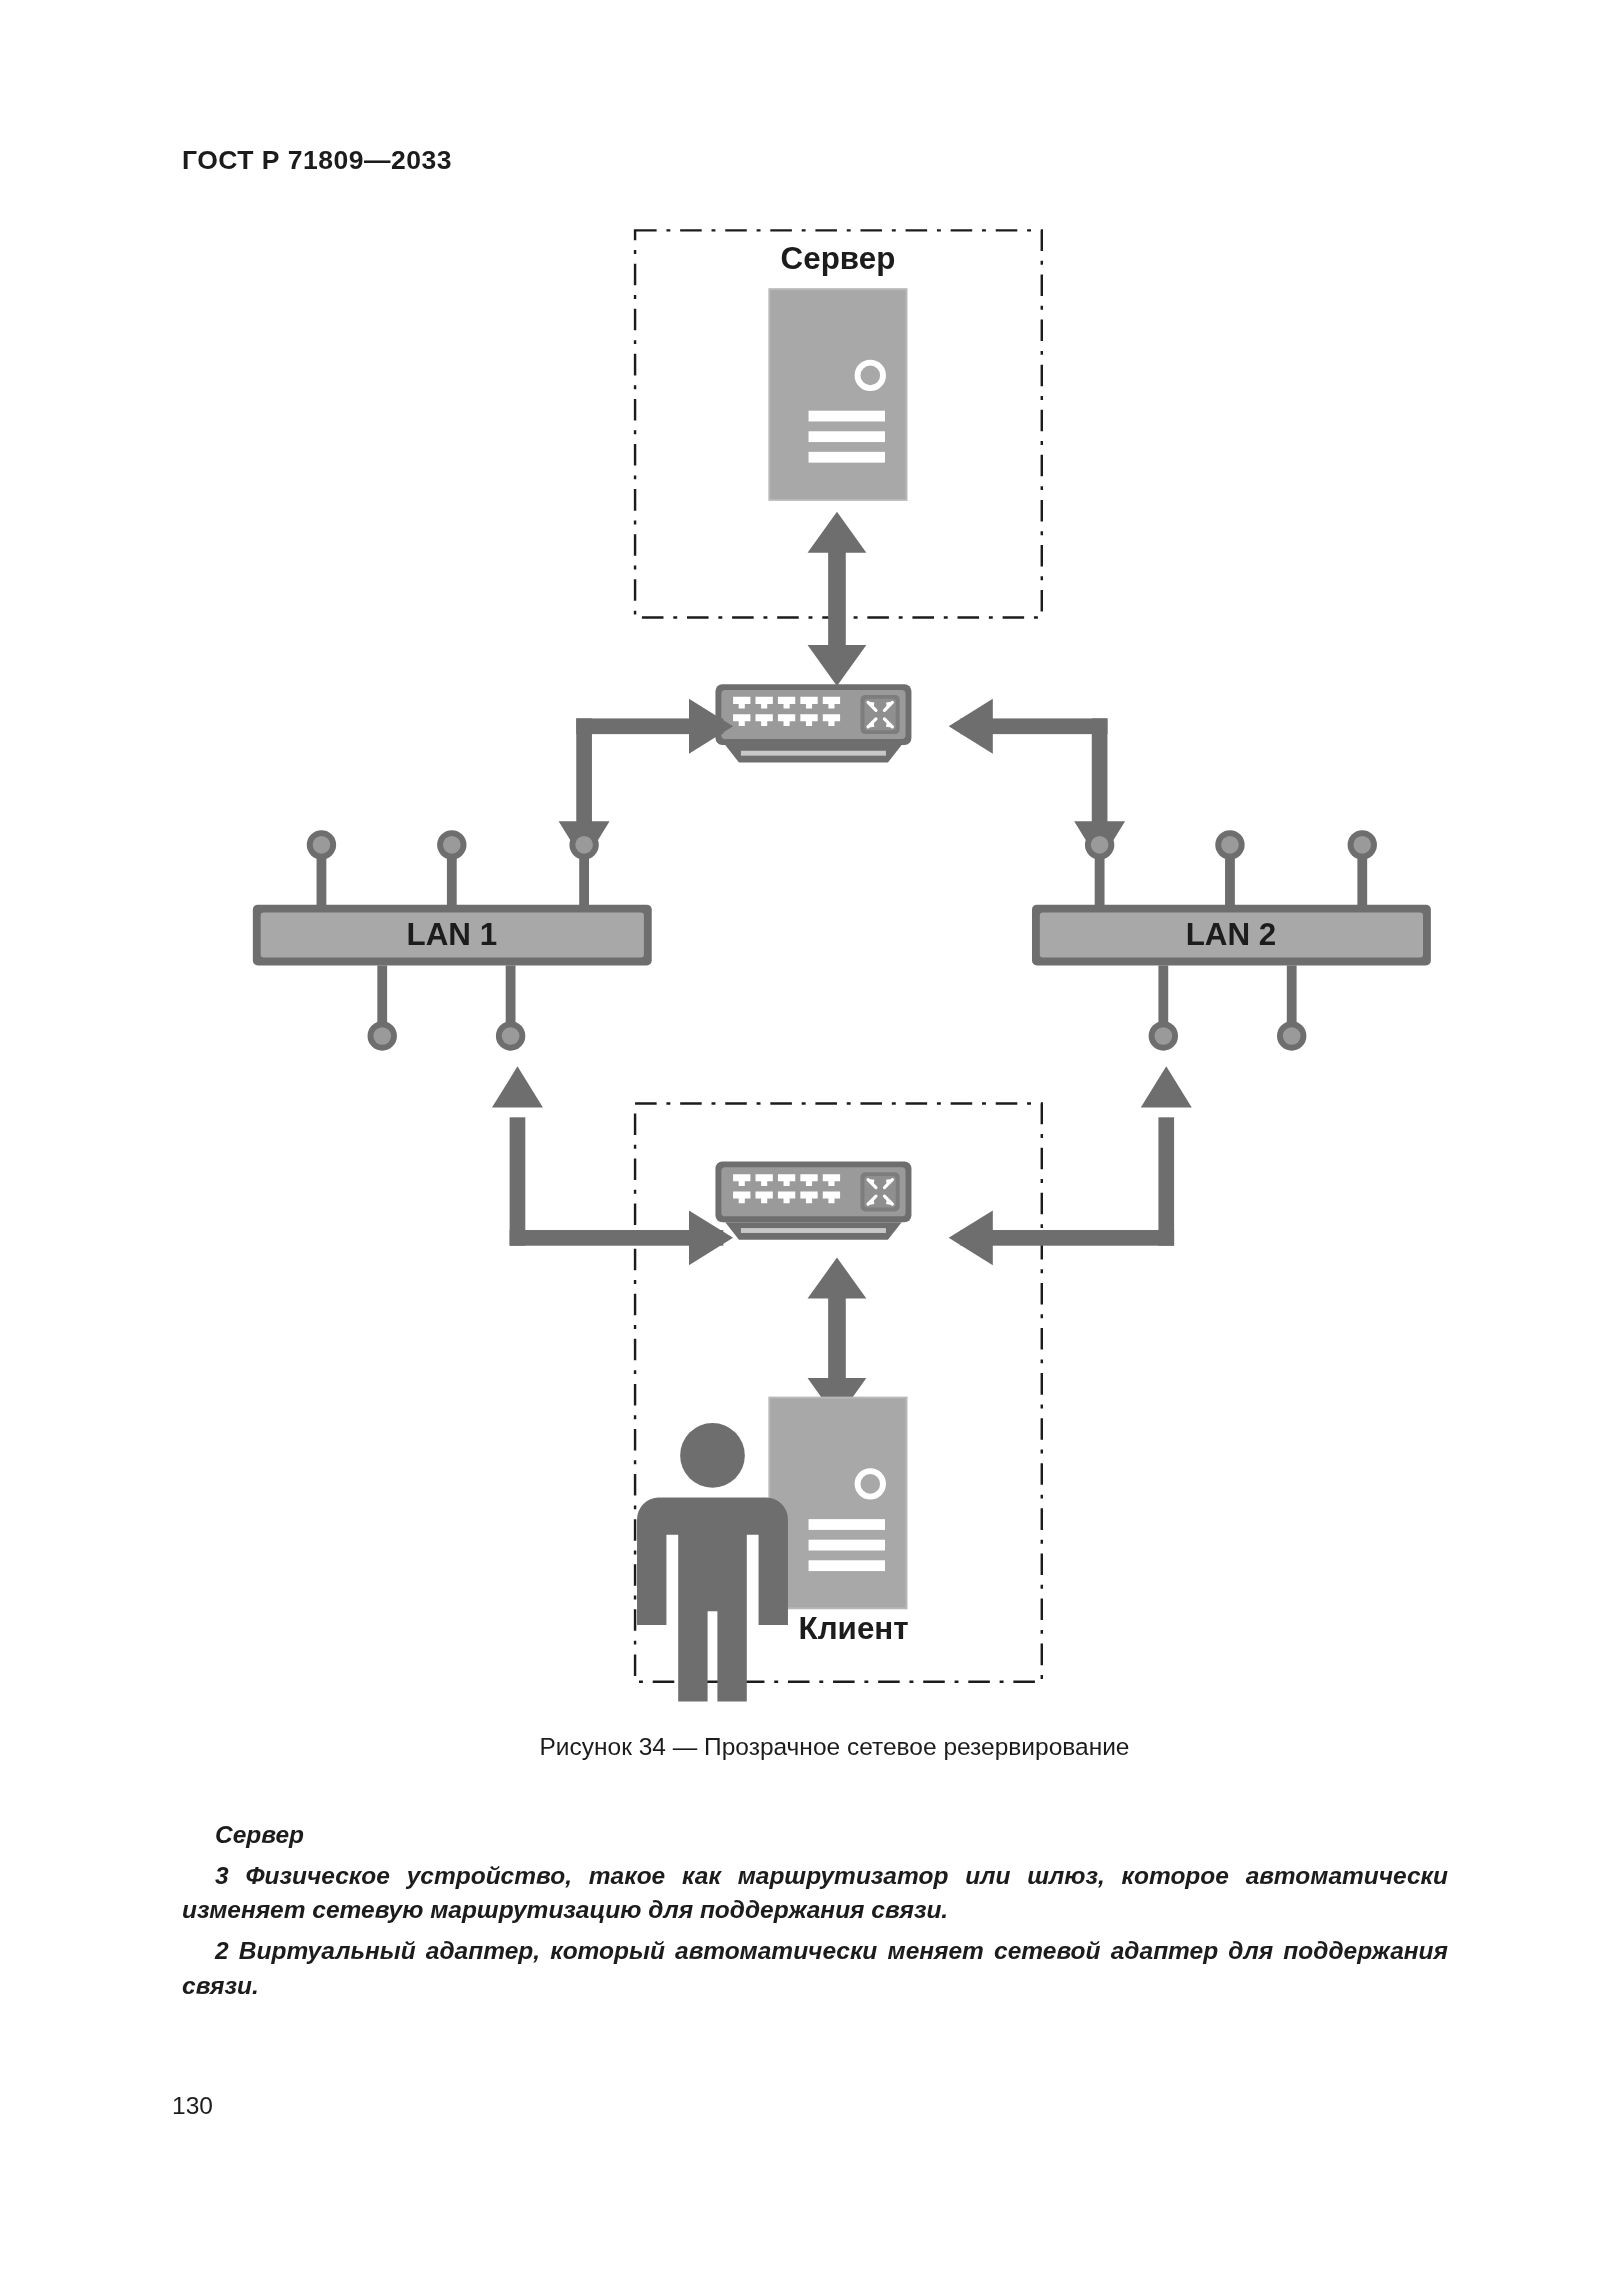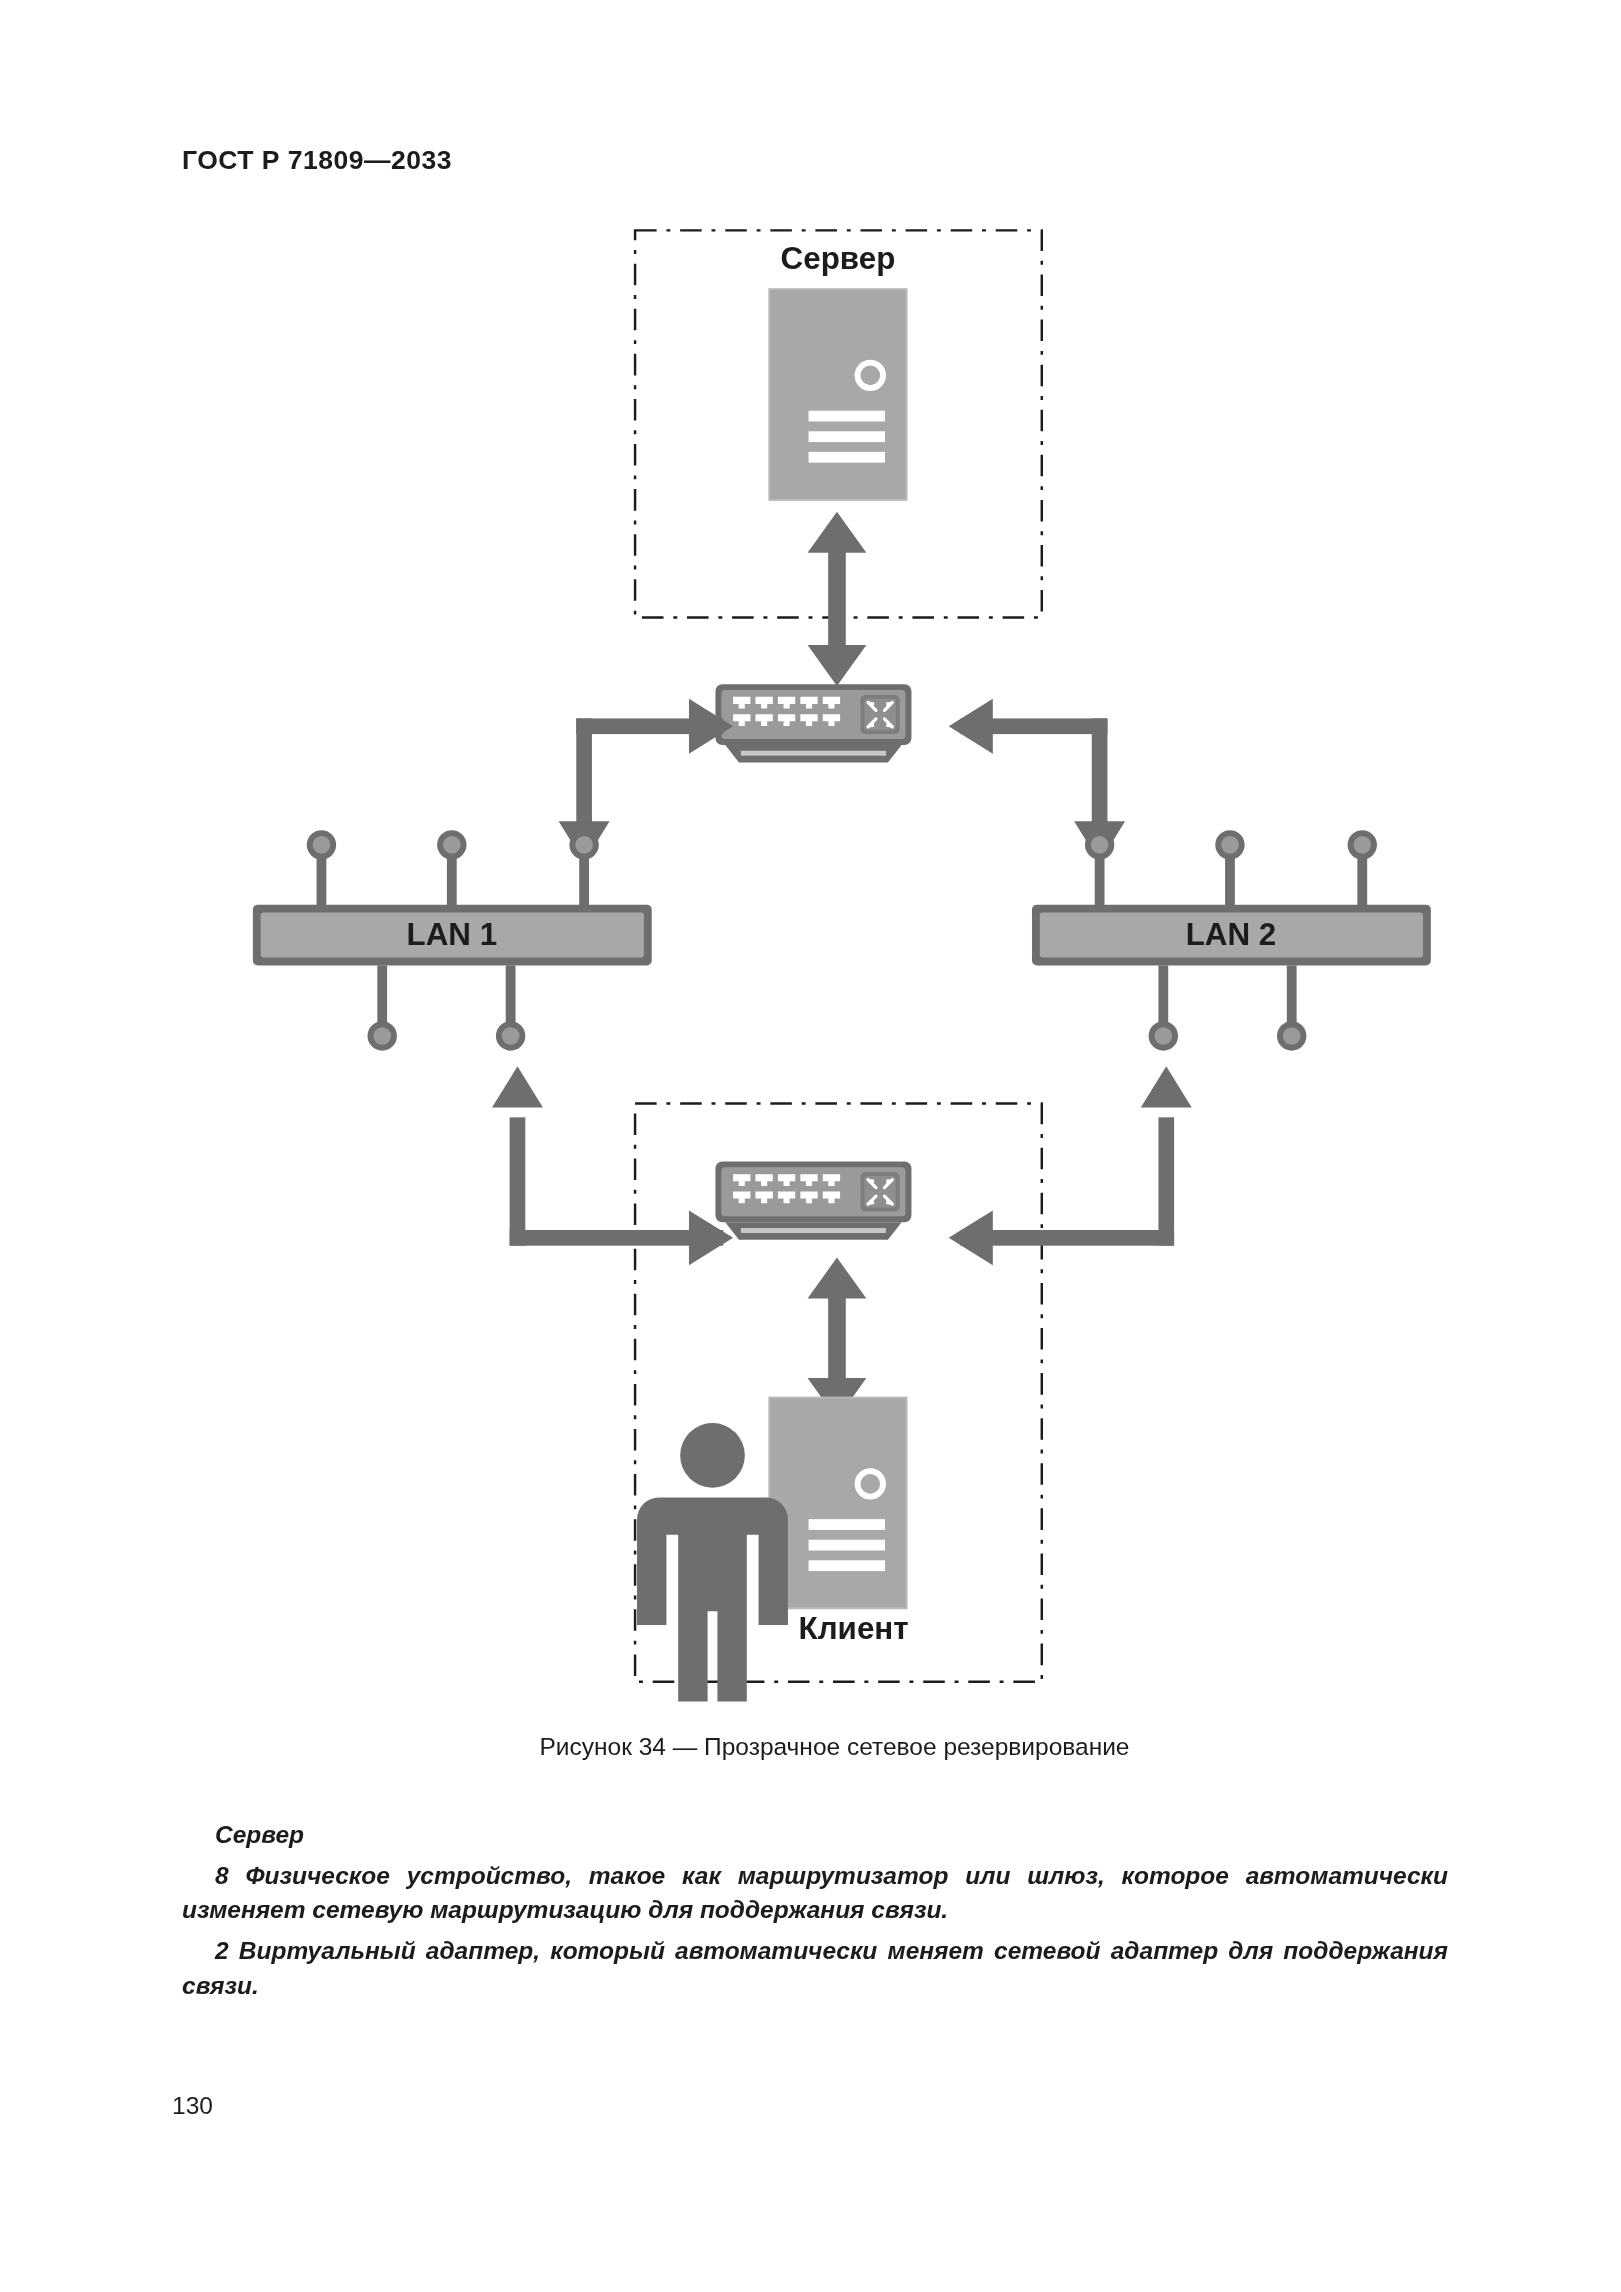--- a/index.html
+++ b/index.html
@@ -226,18 +226,18 @@
     <text x="855" y="1215" text-anchor="middle" font-family="Liberation Sans, sans-serif" font-size="32" font-weight="bold" fill="#1c1c1c" opacity="0"></text>
 
     <text x="855" y="274" text-anchor="middle" font-family="Liberation Sans, sans-serif" font-size="32" font-weight="bold" fill="#1c1c1c">Сервер</text>
   </svg>
 </div>
 
 <div class="fig-caption">Рисунок 34 — Прозрачное сетевое резервирование</div>
 
 <div class="body-block">
   <p class="p-examples">Сервер</p>
-  <p class="p-item">8 Физическое устройство, такое как маршрутизатор или шлюз, которое автоматически изменяет сетевую маршрутизацию для поддержания связи.</p>
+  <p class="p-item">3 Физическое устройство, такое как маршрутизатор или шлюз, которое автоматически изменяет сетевую маршрутизацию для поддержания связи.</p>
   <p class="p-item last">2 Виртуальный адаптер, который автоматически меняет сетевой адаптер для поддержания связи.</p>
 </div>
 
 <div class="folio">130</div>
 
 
 </body></html>

